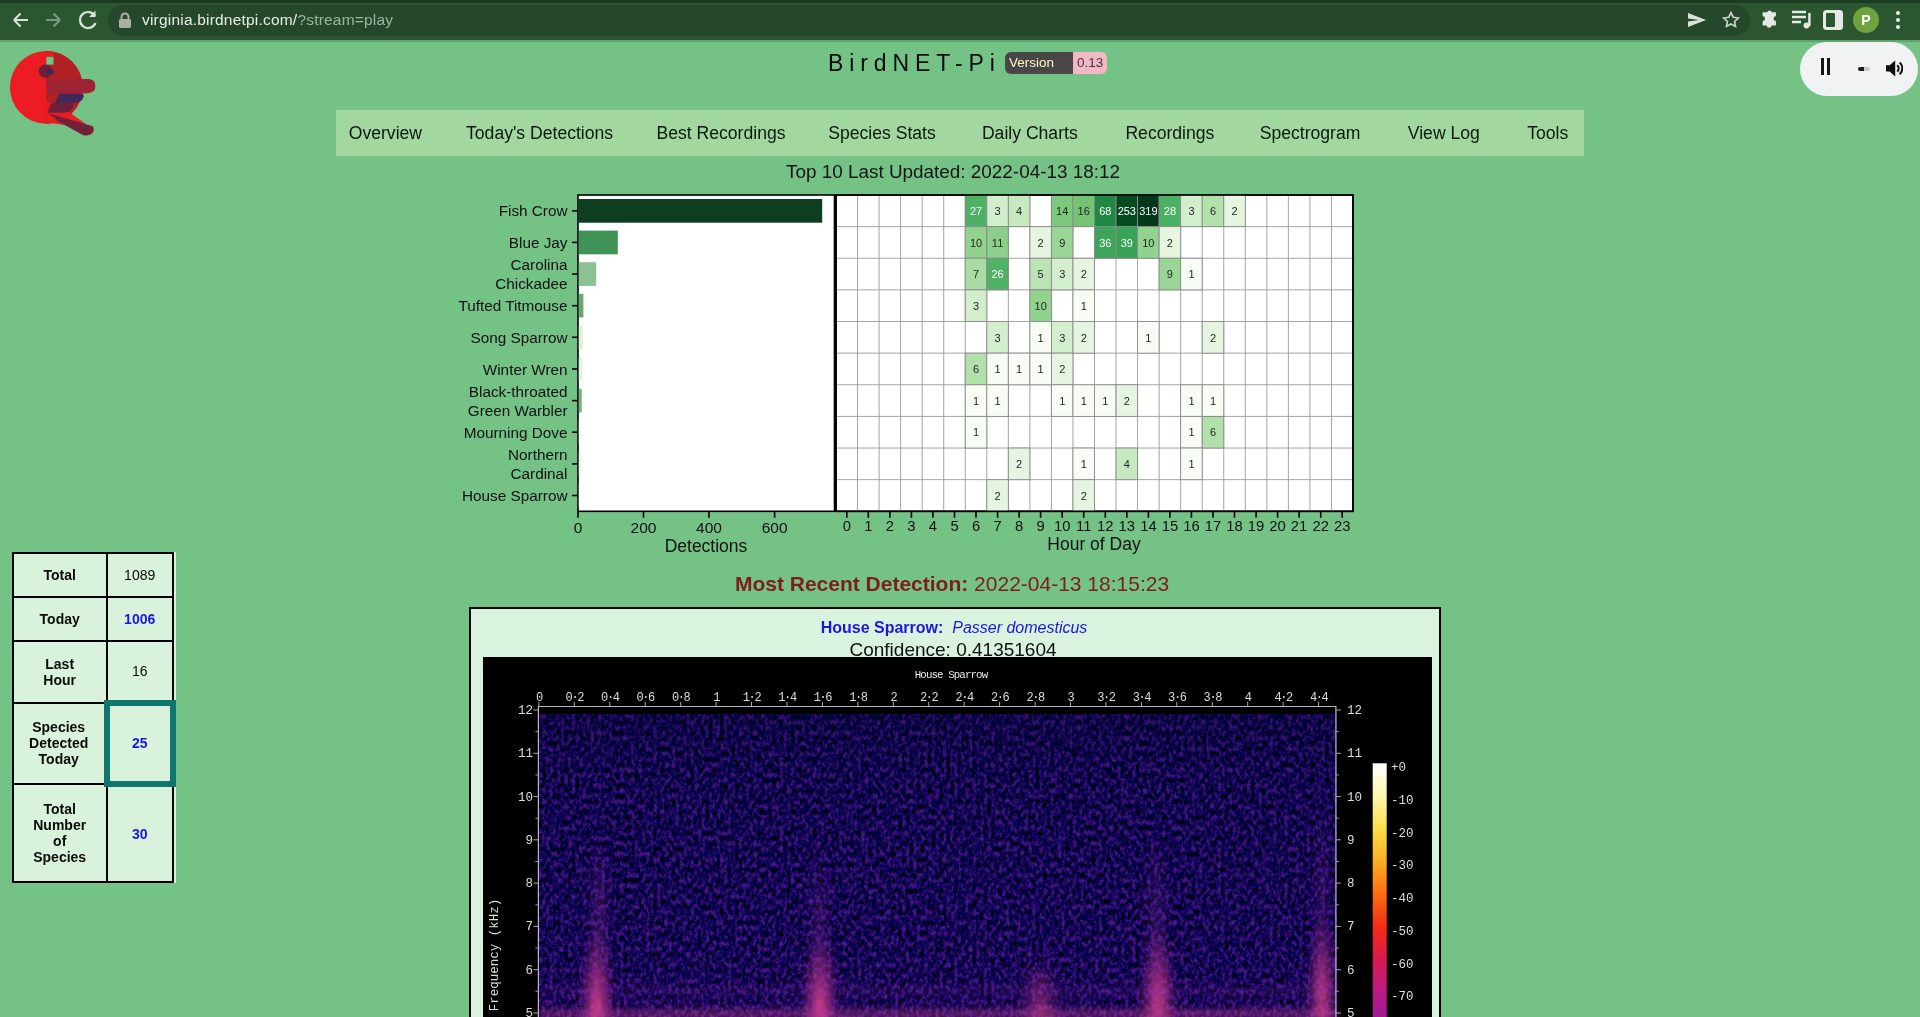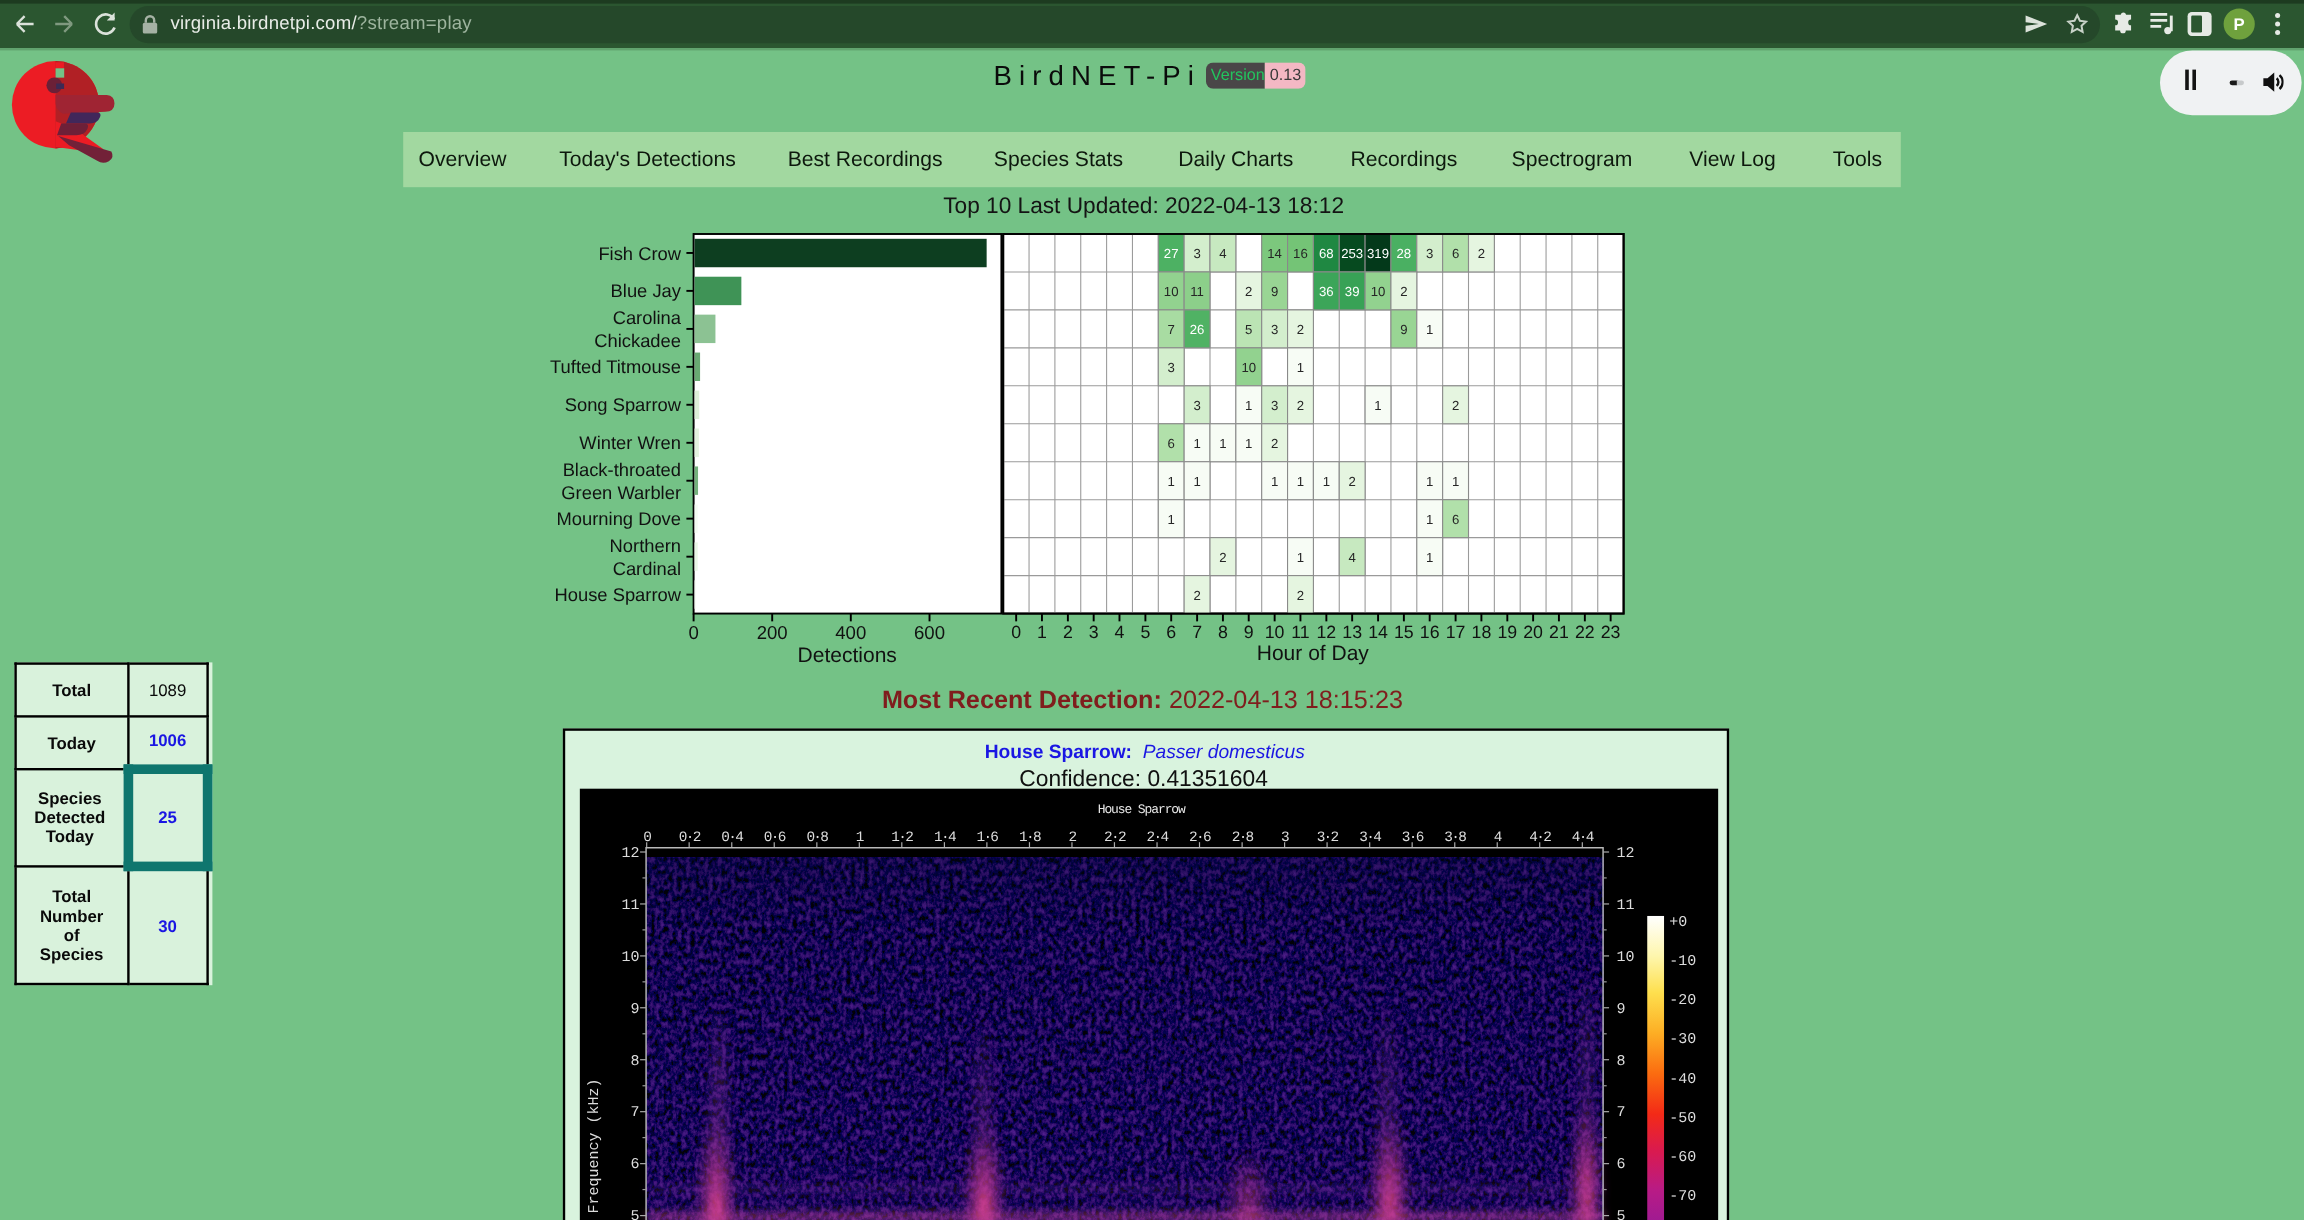--- a/index.html
+++ b/index.html
@@ -57,21 +57,21 @@
  <circle cx="40.3" cy="26.1" r="6.6" fill="#6b2037"></circle>
  <rect x="41.8" y="24.6" width="6.6" height="4.5" fill="#3b2a55"></rect>
  <path d="M41.3 34.1 L84 34.1 Q90.4 34.6 90.4 41.3 Q90.4 47.9 82.8 48.2 L47.5 49.8 Q41.8 47 41.3 41 Z" fill="#9f2433"></path>
  <path d="M54 48.7 L76 48.7 Q79.8 48.7 78.4 52.6 Q76.4 58 69.5 58 L50 58 Z" fill="#41275a"></path>
  <path d="M46 58 L65.5 58 Q69.8 58 67.8 62.6 Q65.3 67.8 58.5 67.8 L42.5 67.8 Z" fill="#6d2038"></path>
  <path d="M43.5 68.3 L87.8 81.3 Q90.6 86.5 85.7 89.3 Q80.6 92 76 88.9 L52.5 76 Z" fill="#722138"></path>
 </svg>
 
 <div class="abs" style="left:828px;top:50px;font-size:23px;font-weight:400;letter-spacing:5.9px;color:#0b0b0b">BirdNET-Pi</div>
 <div class="abs" style="left:1005px;top:51.7px;height:22px;font-size:13.5px;line-height:22px;border-radius:6px;overflow:hidden;white-space:nowrap;display:flex">
-    <span style="background:#4a4648;color:#22c55e;padding:0 0 0 4px">Version</span>
+    <span style="background:#4a4648;color:#fef9c3;padding:0 19px 0 4px">Version</span>
     <span style="background:#f4b8c4;color:#3a3a3a;padding:0 4px 0 4px">0.13</span>
   </div>
 
 <div class="abs" style="left:1800px;top:42px;width:118px;height:53.5px;border-radius:27px;background:#f0f2f3"></div>
 <div class="abs" style="left:1820.6px;top:57.5px;width:3.4px;height:17.5px;background:#141414"></div>
 <div class="abs" style="left:1827px;top:57.5px;width:3.4px;height:17.5px;background:#141414"></div>
 <div class="abs" style="left:1857.5px;top:66.8px;width:8px;height:4.2px;border-radius:2.1px;background:#1a1a1a"></div>
 <div class="abs" style="left:1864.3px;top:66.8px;width:5.6px;height:4.2px;border-radius:0 2.1px 2.1px 0;background:#c7cacb"></div>
 <svg class="abs" style="left:1885.5px;top:60px" width="17" height="17" viewBox="0 0 17 17">
  <path d="M0 5.2 h3.6 L9.2 0.4 v16 L3.6 11.6 H0 z" fill="#101010"></path>
@@ -339,23 +339,27 @@
 <table class="abs" style="left:11.7px;top:551.7px;border-collapse:collapse;background:#d9f2dc;text-align:center;font-size:14px;color:#0a0a0a" border="0">
 <tbody>
       <tr style="height:44px">
         <td style="border:2px solid #000;width:94px"><b>Total</b></td>
         <td style="border:2px solid #000;width:66px">1089</td>
       </tr>
 <tr style="height:44px">
         <td style="border:2px solid #000"><b>Today</b></td>
         <td style="border:2px solid #000"><b style="color:#1a16e3">1006</b></td>
       </tr>
+<tr style="height:62px">
+        <td style="border:2px solid #000"><b>Last<br>Hour</b></td>
+        <td style="border:2px solid #000">16</td>
+      </tr>
 <tr style="height:81px">
         <td style="border:2px solid #000"><b>Species<br>Detected<br>Today</b></td>
-        <td style="border:8px solid #0f766e"><b style="color:#1a16e3">25</b></td>
+        <td style="border:6px solid #0f766e"><b style="color:#1a16e3">25</b></td>
       </tr>
 <tr style="height:98px">
         <td style="border:2px solid #000"><b>Total<br>Number<br>of<br>Species</b></td>
         <td style="border:2px solid #000"><b style="color:#1a16e3">30</b></td>
       </tr>
 </tbody>
   </table>
 
 <div class="abs" style="left:952px;top:572px;transform:translateX(-50%);font-size:21px;color:#7f1d1d;white-space:nowrap"><b>Most Recent Detection:</b> 2022-04-13 18:15:23</div>
 

